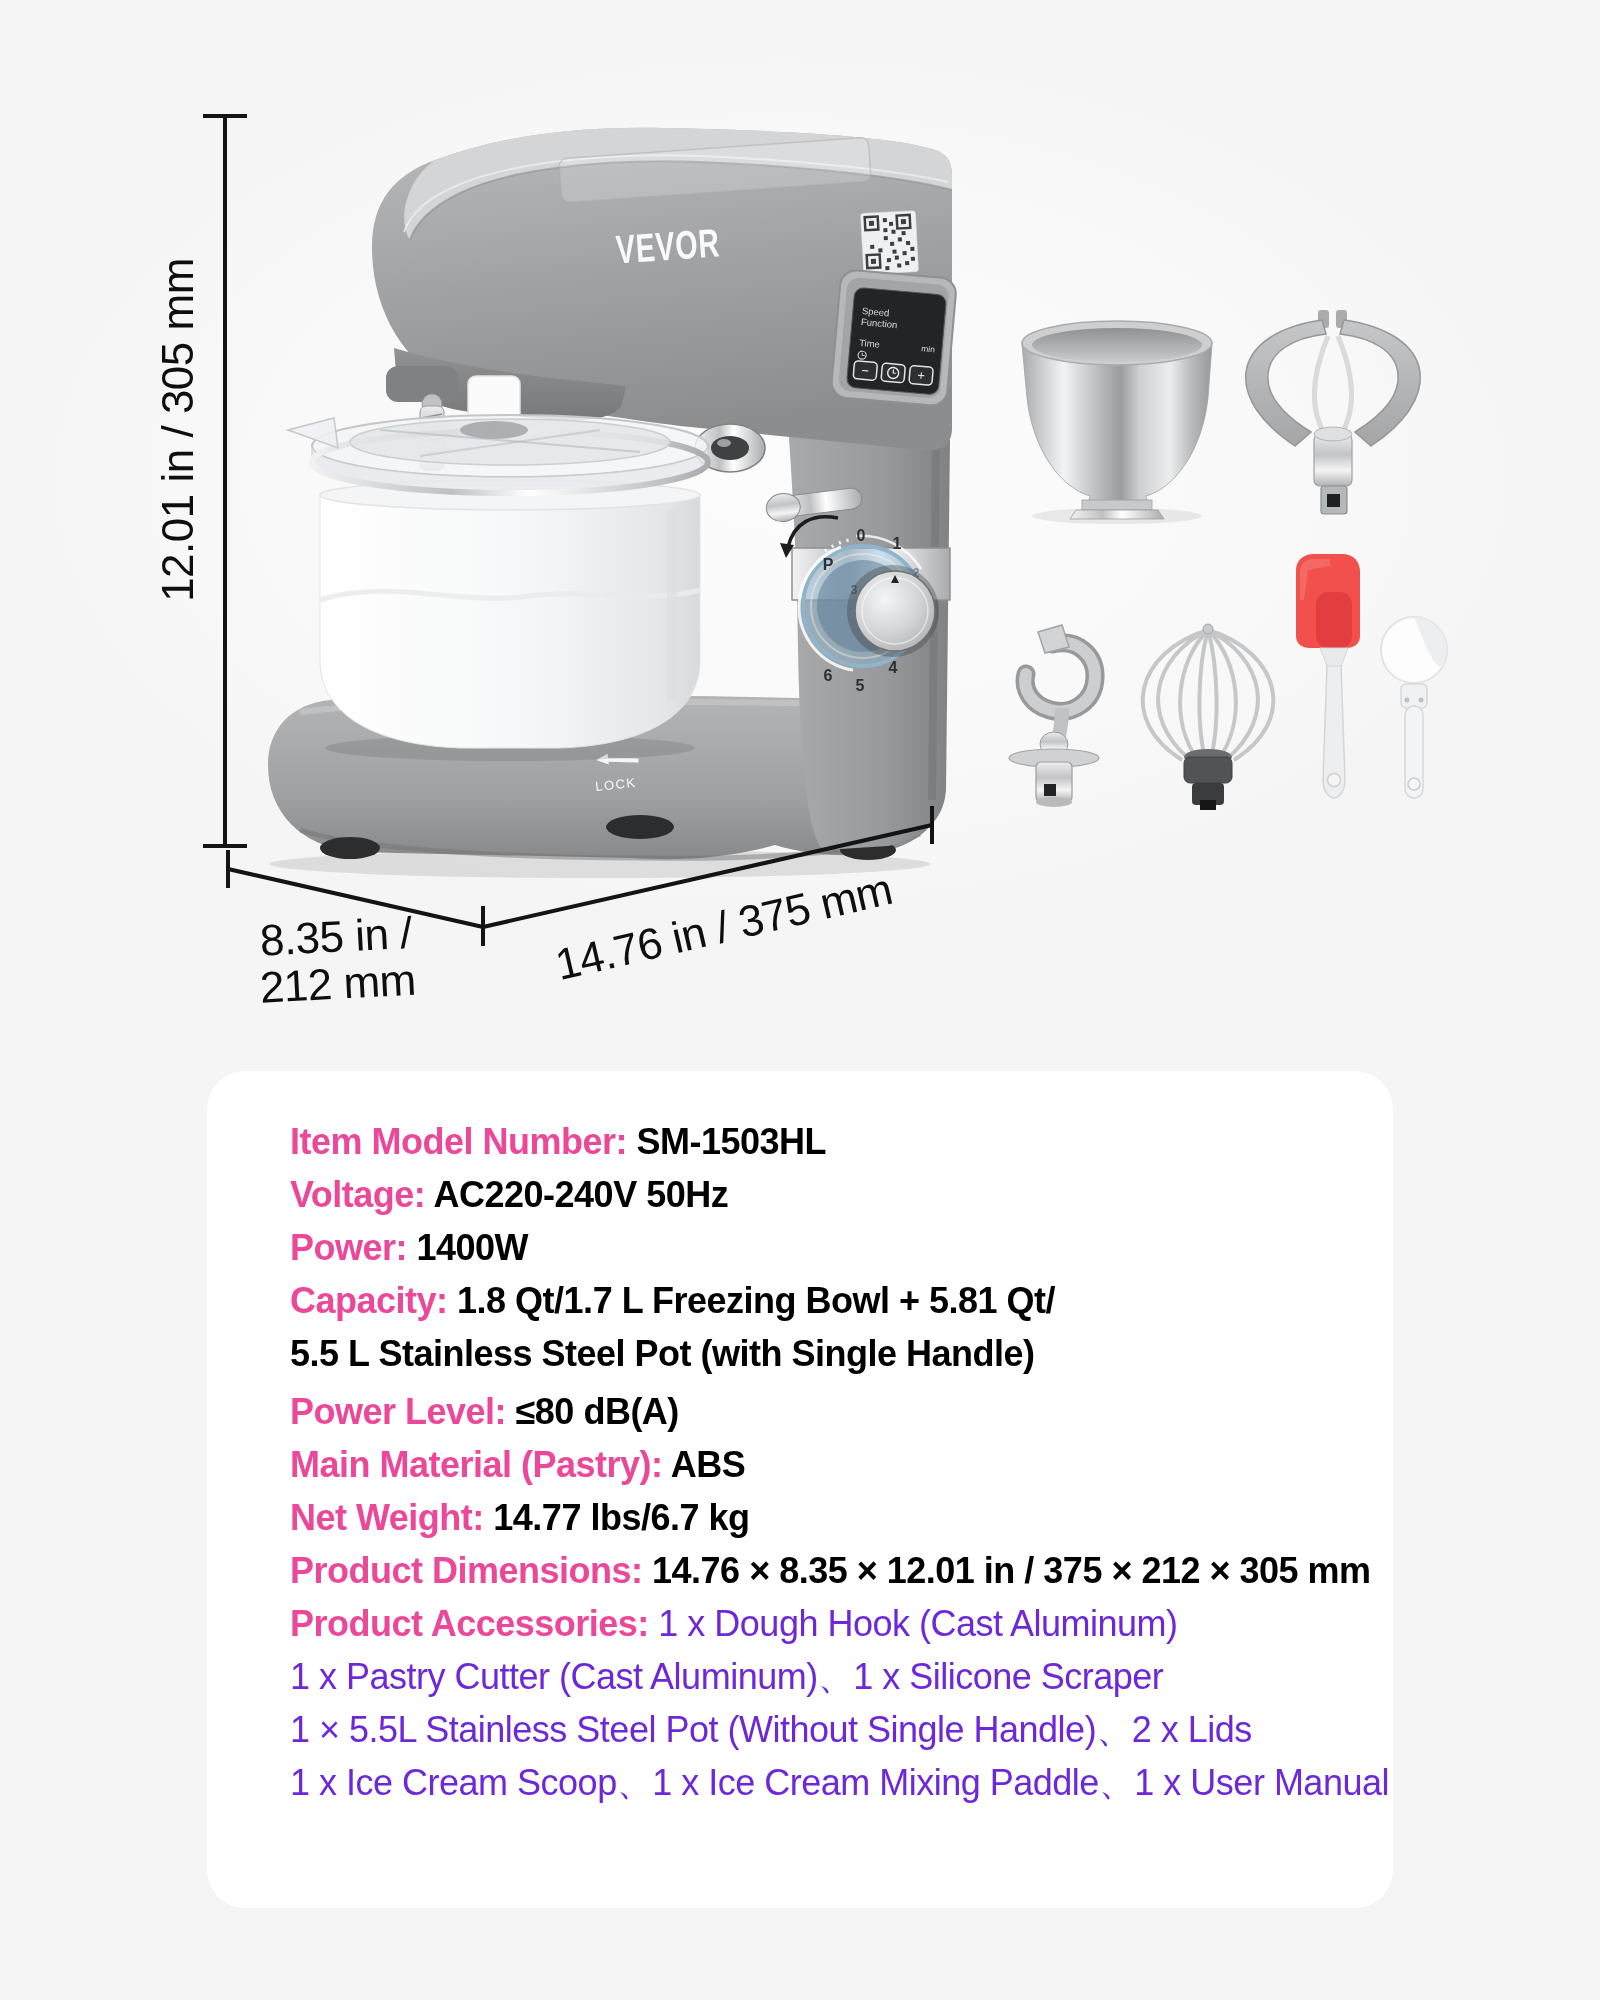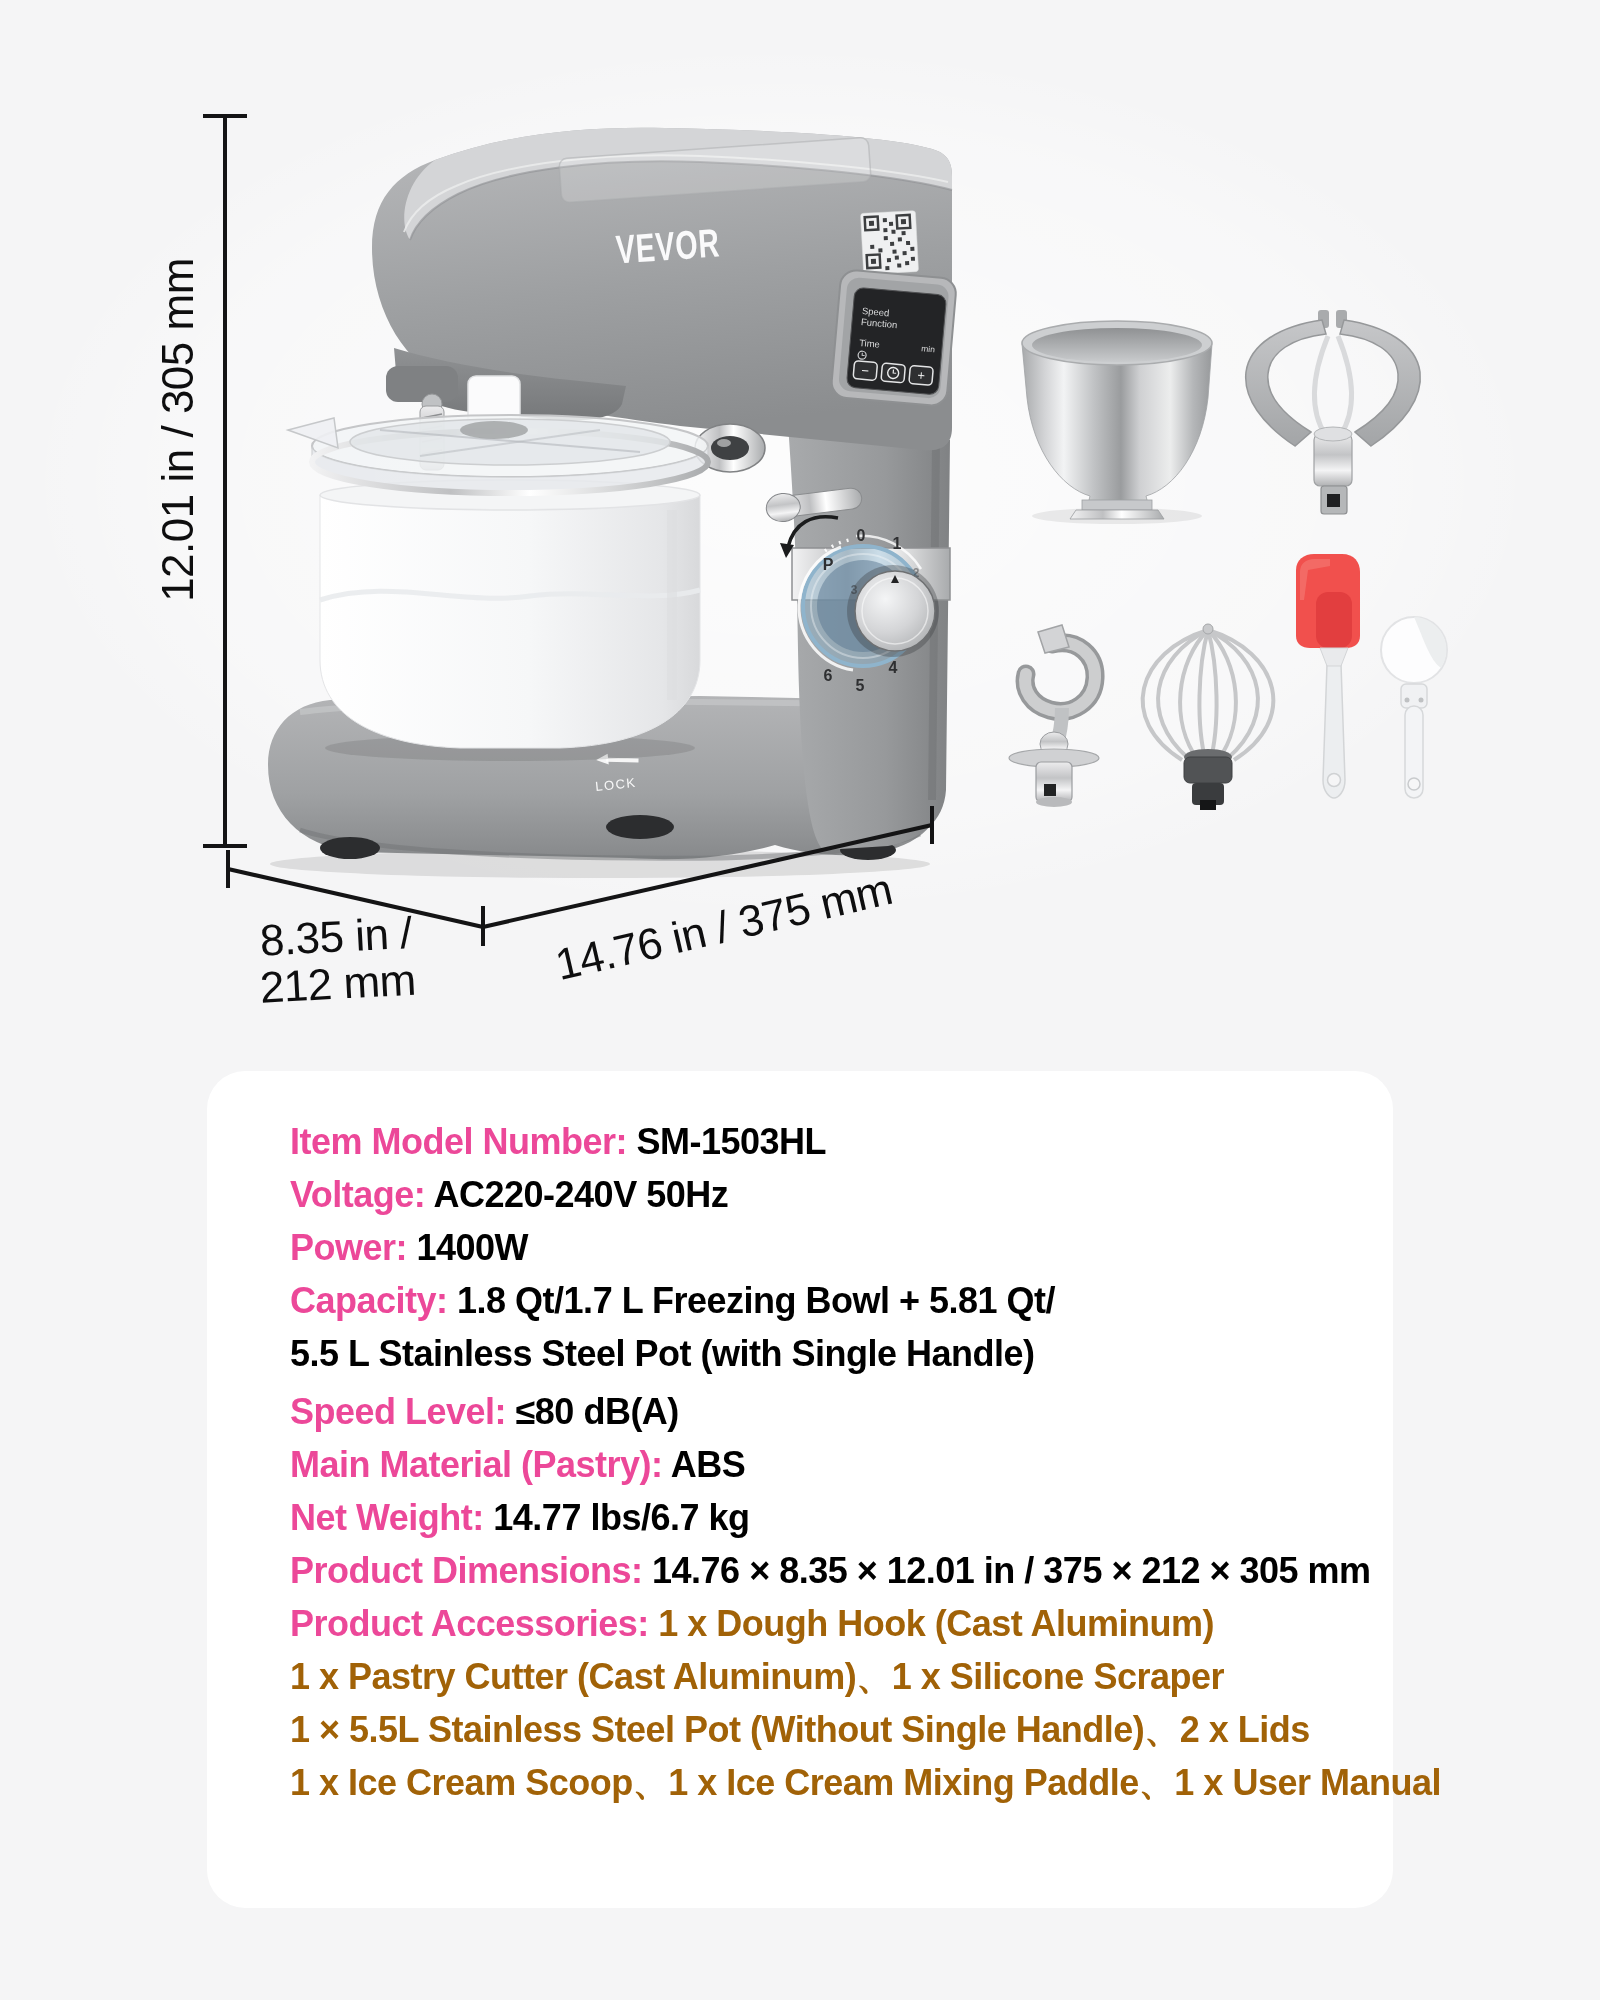--- a/index.html
+++ b/index.html
@@ -8,21 +8,21 @@
   #scene{position:absolute;left:0;top:0;}
   svg text{font-family:"Liberation Sans",sans-serif;}
   .dim-label{fill:#0e0e0f;font-size:44px;letter-spacing:-0.5px;}
   .card{position:absolute;left:207px;top:1071px;width:1186px;height:837px;
         background:#ffffff;border-radius:38px;}
   .specs{padding:44px 40px 0 83px;}
   .row{font-size:36px;line-height:53px;color:#1a1a1a;letter-spacing:-0.5px;white-space:nowrap;}
   .row .lbl{white-space:pre;color:#ec4899;font-weight:700;}
   .row .val{white-space:pre;}
   .row .val.accent{color:#000000;font-weight:700;}
-  .row .val.plain{color:#a16207;font-weight:700;}
+  .row .val.plain{color:#6d28d9;font-weight:400;}
   .row.gap{margin-top:5px;}
 </style>
 </head>
 <body>
 
 <div id="stage">
 
 <svg id="scene" width="1600" height="1062" viewBox="0 0 1600 1062">
   <defs>
     <radialGradient id="gGlow" cx="0.5" cy="0.5" r="0.5">
@@ -353,21 +353,21 @@
   <text class="dim-label" x="724" y="942" text-anchor="middle" transform="rotate(-13 724 928)">14.76 in / 375 mm</text>
 </svg>
 
 <section class="card">
   <div class="specs">
     <div class="row"><span class="lbl">Item Model Number: </span><span class="val accent">SM-1503HL</span></div>
     <div class="row"><span class="lbl">Voltage: </span><span class="val accent">AC220-240V 50Hz</span></div>
     <div class="row"><span class="lbl">Power: </span><span class="val accent">1400W</span></div>
     <div class="row"><span class="lbl">Capacity: </span><span class="val accent">1.8 Qt/1.7 L Freezing Bowl + 5.81 Qt/</span></div>
     <div class="row"><span class="lbl"></span><span class="val accent">5.5 L Stainless Steel Pot (with Single Handle)</span></div>
-    <div class="row gap"><span class="lbl">Speed Level: </span><span class="val accent">≤80 dB(A)</span></div>
+    <div class="row gap"><span class="lbl">Power Level: </span><span class="val accent">≤80 dB(A)</span></div>
     <div class="row"><span class="lbl">Main Material (Pastry): </span><span class="val accent">ABS</span></div>
     <div class="row"><span class="lbl">Net Weight: </span><span class="val accent">14.77 lbs/6.7 kg</span></div>
     <div class="row"><span class="lbl">Product Dimensions: </span><span class="val accent">14.76 × 8.35 × 12.01 in / 375 × 212 × 305 mm</span></div>
     <div class="row"><span class="lbl">Product Accessories: </span><span class="val plain">1 x Dough Hook (Cast Aluminum)</span></div>
     <div class="row"><span class="lbl"></span><span class="val plain">1 x Pastry Cutter (Cast Aluminum)、1 x Silicone Scraper</span></div>
     <div class="row"><span class="lbl"></span><span class="val plain">1 × 5.5L Stainless Steel Pot (Without Single Handle)、2 x Lids</span></div>
     <div class="row"><span class="lbl"></span><span class="val plain">1 x Ice Cream Scoop、1 x Ice Cream Mixing Paddle、1 x User Manual</span></div>
   </div>
 </section>
 

